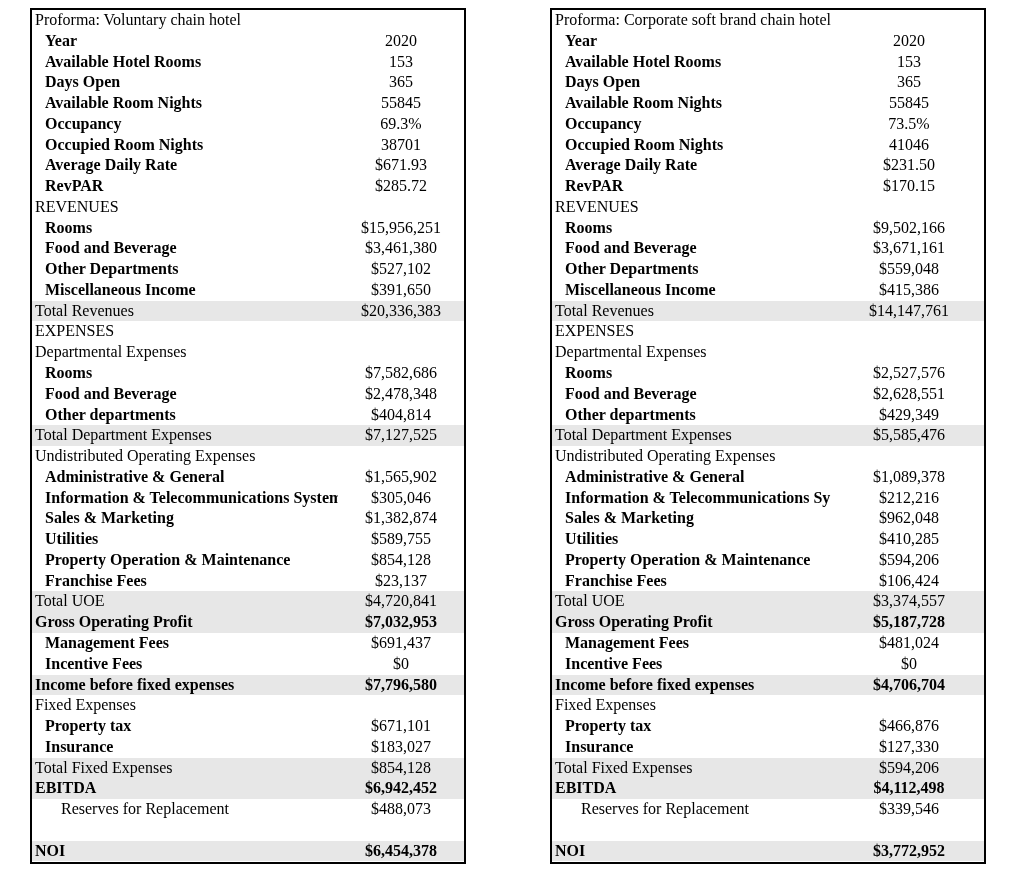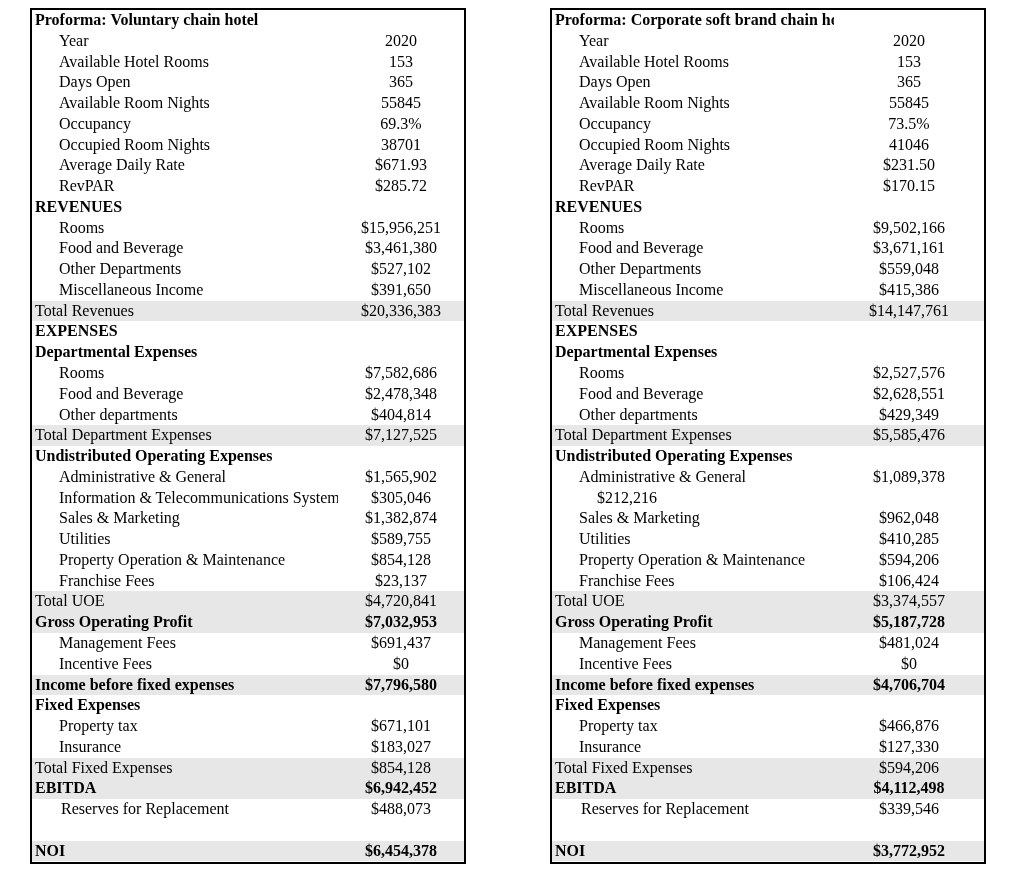--- a/index.html
+++ b/index.html
@@ -42,22 +42,22 @@
     white-space: nowrap;
     padding-left: 3px;
   }
   .row .val {
     width: var(--valw);
     flex: 0 0 var(--valw);
     text-align: center;
     overflow: hidden;
   }
   
-  .row.t .lab, .row.h .lab { font-weight: bold; }
-  .row.i  .lab { padding-left: 27px; }
+  .row.t .lab, .row.h .lab { font-weight: normal; }
+  .row.i  .lab { padding-left: 13px; font-weight: bold; }
   .row.i2 .lab { padding-left: 29px; }
   .row.s { background: #e7e7e7; gap: 32px; }
   .row.b { background: #e7e7e7; font-weight: bold; }
 </style>
 </head>
 <body>
 
 <div class="proforma-table left">
     <div class="row t">
       <div class="lab">Proforma: Voluntary chain hotel</div>
@@ -312,20 +312,21 @@
     </div>
     <div class="row h">
       <div class="lab">Undistributed Operating Expenses</div>
       <div class="val"></div>
     </div>
     <div class="row i">
       <div class="lab">Administrative &amp; General</div>
       <div class="val">$1,089,378</div>
     </div>
     <div class="row i">
+      <div class="lab">Information &amp; Telecommunications Sy</div>
       <div class="val">$212,216</div>
     </div>
     <div class="row i">
       <div class="lab">Sales &amp; Marketing</div>
       <div class="val">$962,048</div>
     </div>
     <div class="row i">
       <div class="lab">Utilities</div>
       <div class="val">$410,285</div>
     </div>

